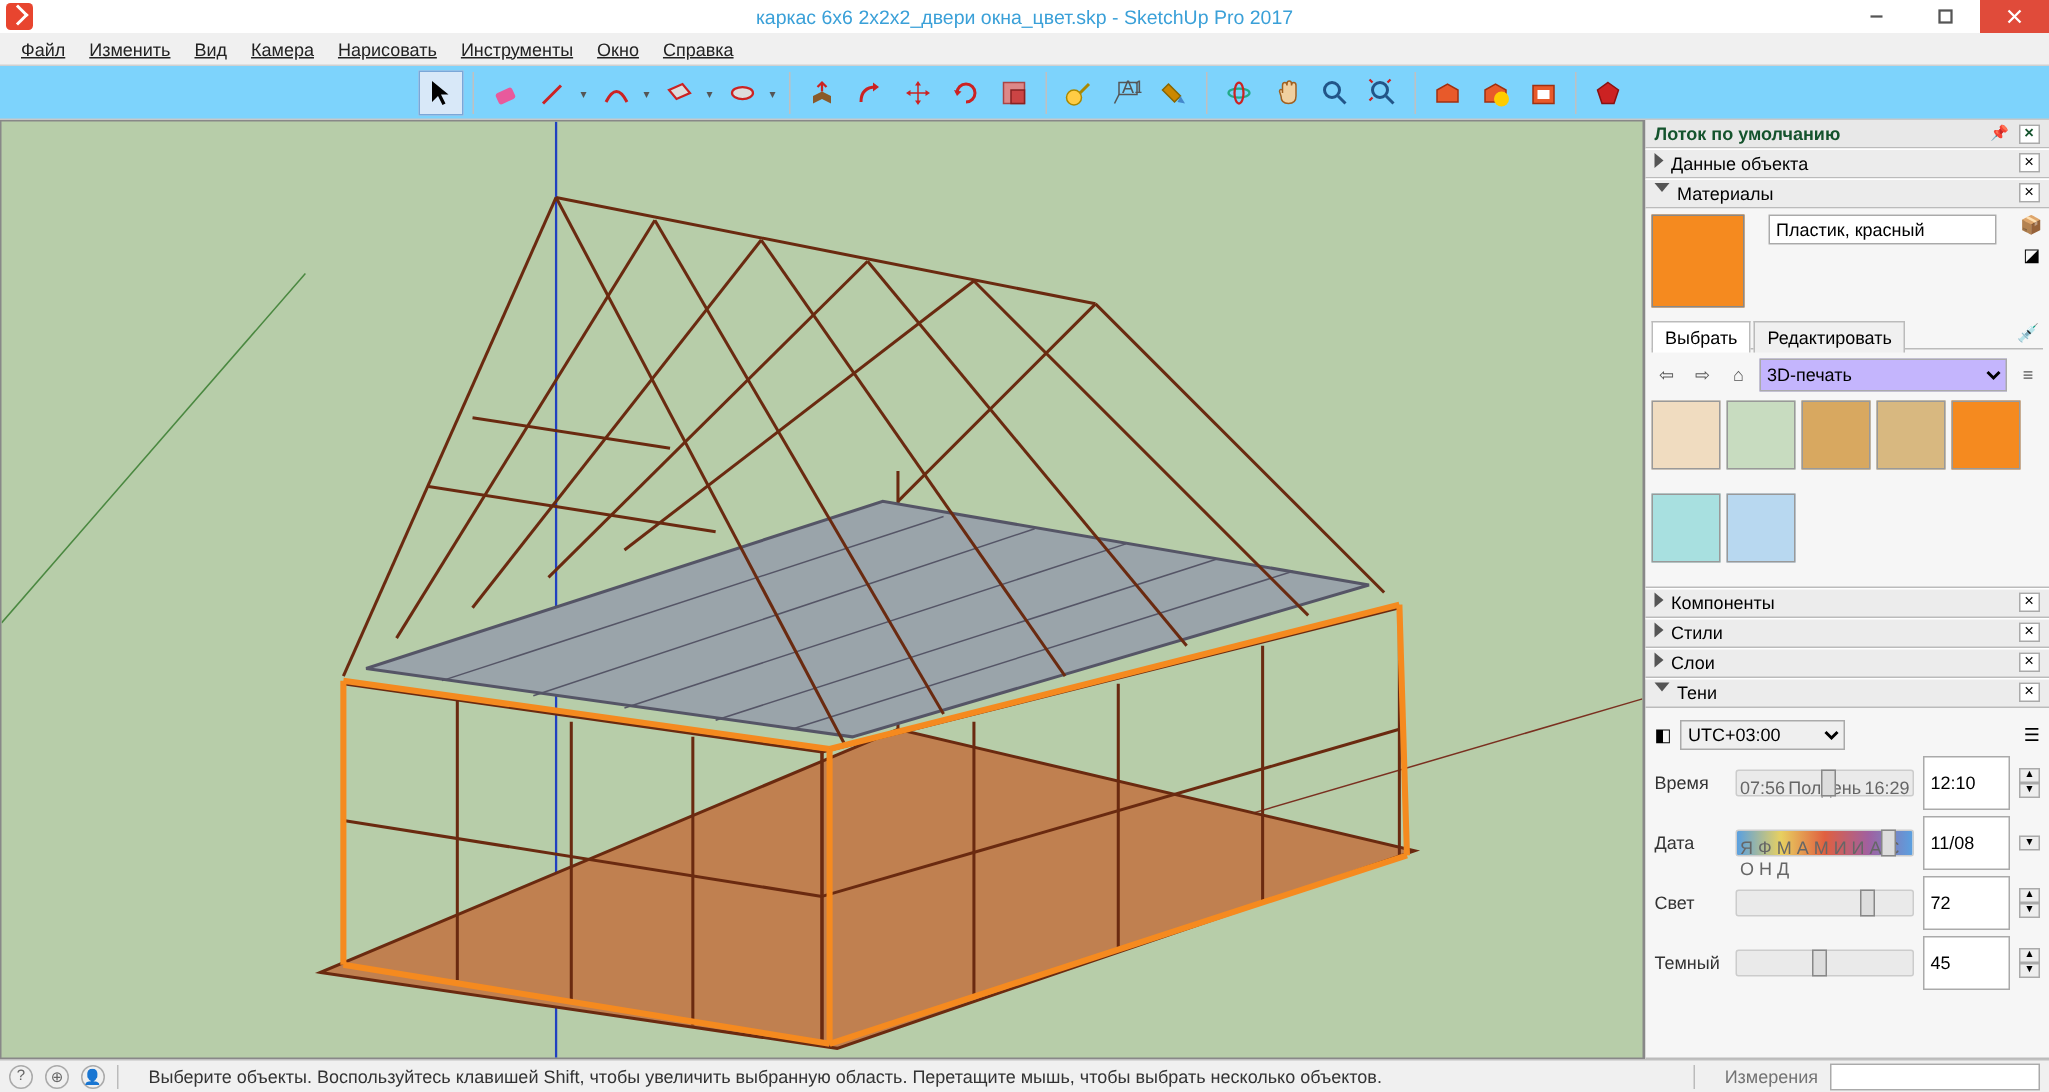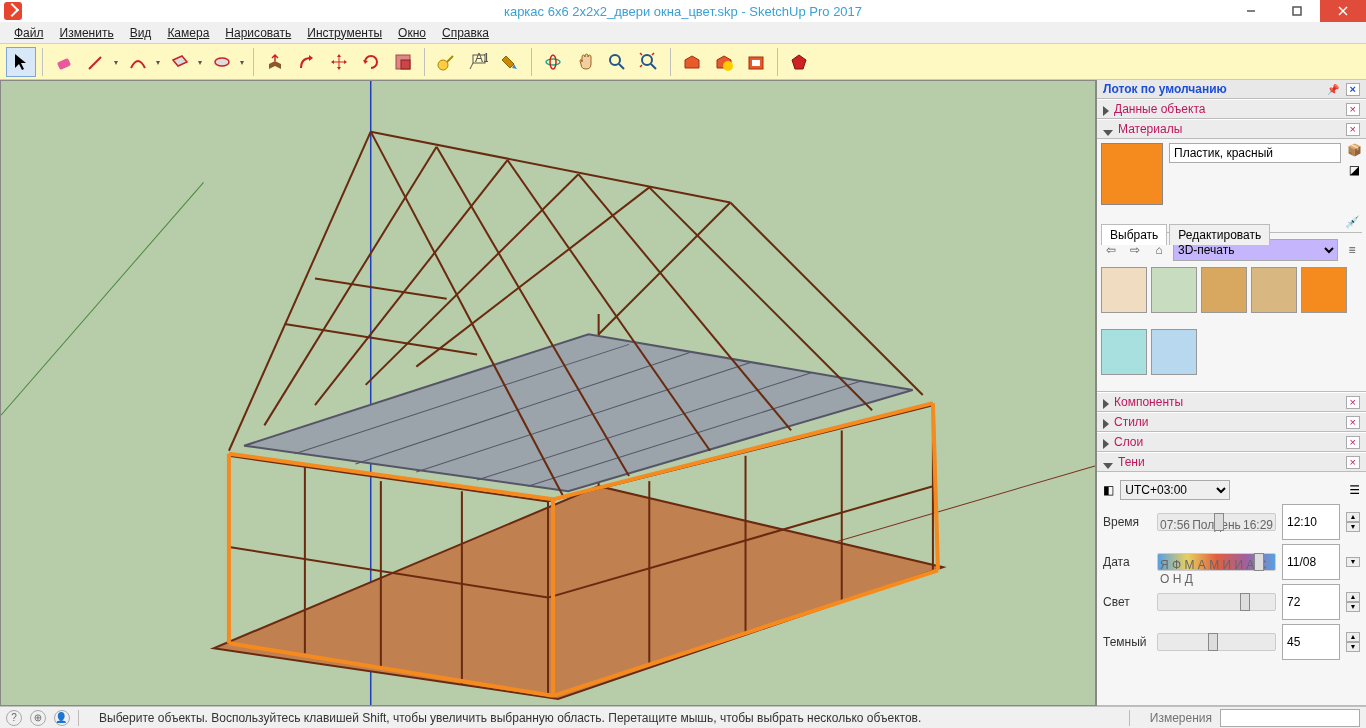--- a/index.html
+++ b/index.html
@@ -14,51 +14,51 @@
 .titlebar .win-btn { width: 46px; height: 22px; display: flex; align-items: center; justify-content: center; color: #555; }
 .titlebar .win-btn.close { background: #e04b3a; color: #fff; }
 .titlebar .win-btn svg { width: 10px; height: 10px; }
 
 
 .menubar { height: 22px; background: #f0f0f0; display: flex; align-items: center; padding: 0 6px; border-bottom: 1px solid #d0d0d0; }
 .menubar .menu-item { padding: 2px 8px; color: #222; cursor: default; }
 .menubar .menu-item .ul { text-decoration: underline; }
 
 
-.toolbar { height: 36px; background: #fef9c3; display: flex; align-items: center; padding: 2px 6px; gap: 2px; border-bottom: 1px solid #c8c8c8; }
+.toolbar { height: 36px; background: #7dd3fc; display: flex; align-items: center; padding: 2px 6px; gap: 2px; border-bottom: 1px solid #c8c8c8; justify-content: center; }
 .toolbar .tool { width: 30px; height: 30px; display: flex; align-items: center; justify-content: center; border: 1px solid transparent; }
 .toolbar .tool.active { border: 1px solid #7aa7d8; background: #d8e8f8; }
 .toolbar .tool.dd { width: 40px; justify-content: flex-start; padding-left: 4px; position: relative; }
 .toolbar .tool.dd::after { content: "▾"; position: absolute; right: 2px; top: 10px; font-size: 8px; color: #555; }
 .toolbar .sep { width: 1px; height: 28px; background: #c0c0c0; margin: 0 4px; }
 
 
 .main { display: flex; height: calc(728px - 22px - 22px - 36px - 22px); }
 .viewport { flex: 1; background: #b7cda9; position: relative; border: 1px solid #888; overflow: hidden; }
 .tray { width: 270px; background: #f0f0f0; display: flex; flex-direction: column; border-left: 1px solid #888; }
 
 
-.tray-title { background: #e8e8e8; border-bottom: 1px solid #bbb; padding: 2px 6px; display: flex; align-items: center; font-weight: bold; color: #1d4ed8; }
+.tray-title { background: #e8e8e8; border-bottom: 1px solid #bbb; padding: 2px 6px; display: flex; align-items: center; font-weight: bold; color: #14532d; }
 .tray-title .pin { margin-left: auto; font-size: 10px; padding: 0 3px; }
 .tray-title .x { font-size: 11px; padding: 0 3px; border: 1px solid #aaa; margin-left: 3px; background:#fff; line-height:11px; }
-.panel-head { background: #ececec; border-top: 1px solid #fff; border-bottom: 1px solid #bbb; padding: 2px 6px; display: flex; align-items: flex-end; color: #be185d; }
+.panel-head { background: #ececec; border-top: 1px solid #fff; border-bottom: 1px solid #bbb; padding: 2px 6px; display: flex; align-items: flex-start; color: #000000; }
 .panel-head .tri { display: inline-block; width: 0; height: 0; margin-right: 5px; }
 .panel-head .tri.right { border-top: 5px solid transparent; border-bottom: 5px solid transparent; border-left: 6px solid #555; }
 .panel-head .tri.down { border-left: 5px solid transparent; border-right: 5px solid transparent; border-top: 6px solid #555; }
 .panel-head .x { margin-left: auto; font-size: 11px; border: 1px solid #aaa; padding: 0 3px; background:#fff; line-height:11px; }
 .panel-body { background: #f6f6f6; border-bottom: 1px solid #bbb; padding: 4px; }
 
 
-.mat-top { display: flex; gap: 6px; align-items: flex-start; }
+.mat-top { display: flex; gap: 16px; align-items: flex-start; }
 .mat-swatch { width: 62px; height: 62px; background: #f58a1f; border: 1px solid #888; }
 .mat-top .col2 { flex:1; display:flex; flex-direction:column; gap:4px; }
 .mat-name { height: 20px; border: 1px solid #aaa; background: #fff; padding: 2px 4px; font-size: 12px; }
 .mat-icons { display:flex; flex-direction:column; gap:6px; align-items:center; }
 .tabs-row { display: flex; align-items: center; margin-top: 6px; border-bottom: 1px solid #bbb; }
-.tabs-row .tab { padding: 3px 8px; border: 1px solid #bbb; border-bottom: none; background: #f0f0f0; margin-right: 2px; font-size: 12px; position: relative; top: 13px; }
+.tabs-row .tab { padding: 3px 8px; border: 1px solid #bbb; border-bottom: none; background: #f0f0f0; margin-right: 2px; font-size: 12px; position: relative; top: 3px; }
 .tabs-row .tab.sel { background: #fff; }
 .tabs-row .eyedrop { margin-left: auto; padding: 2px; }
 .lib-row { display: flex; align-items: center; gap: 4px; margin-top: 6px; }
 .lib-row select { flex: 1; height: 22px; border: 1px solid #aaa; background: #c4b5fd; font-size: 12px; }
 .lib-row .nav { width: 20px; text-align: center; color: #555; }
 .swatch-grid { display: flex; flex-wrap: wrap; gap: 4px; margin-top: 6px; height: 120px; }
 .swatch { width: 46px; height: 46px; border: 1px solid #999; }
 
 
 .shadow-row { display: flex; align-items: center; gap: 6px; margin: 4px 2px; }

